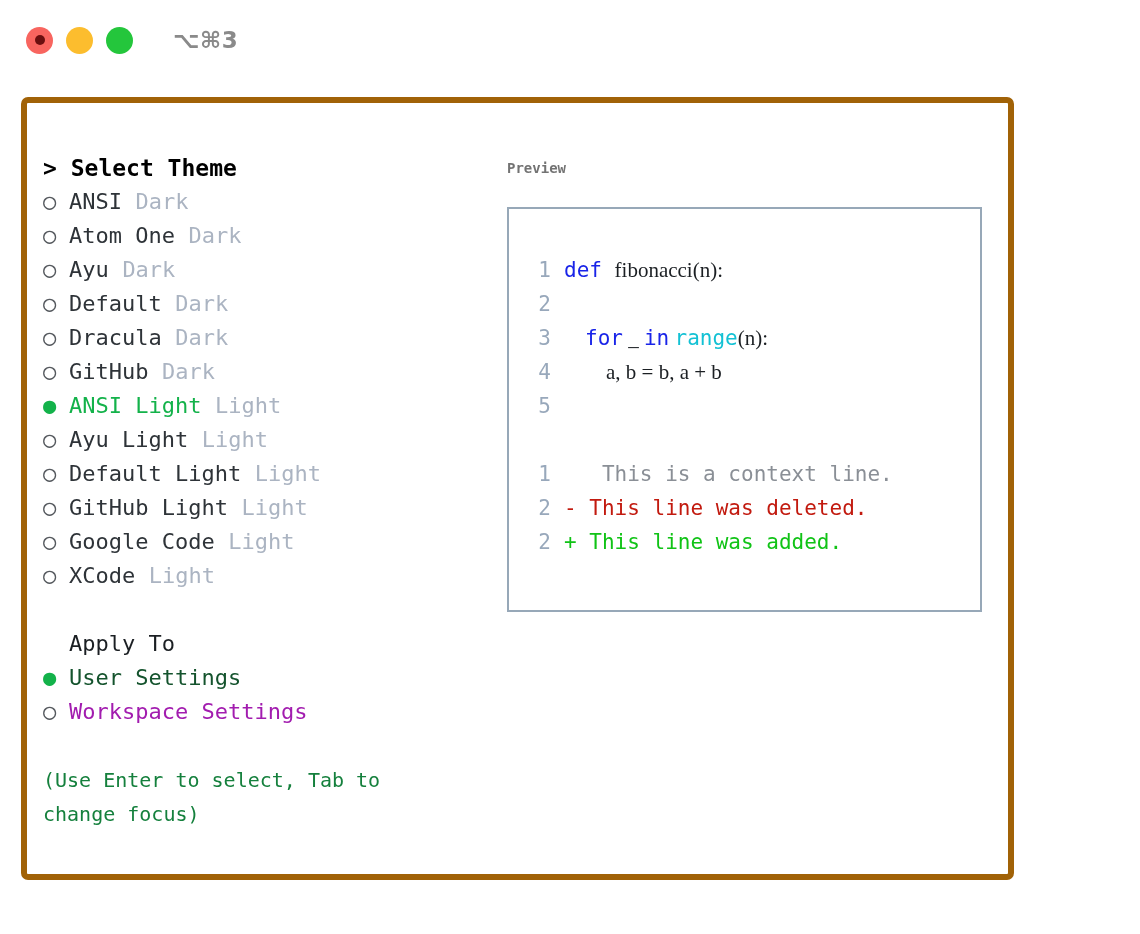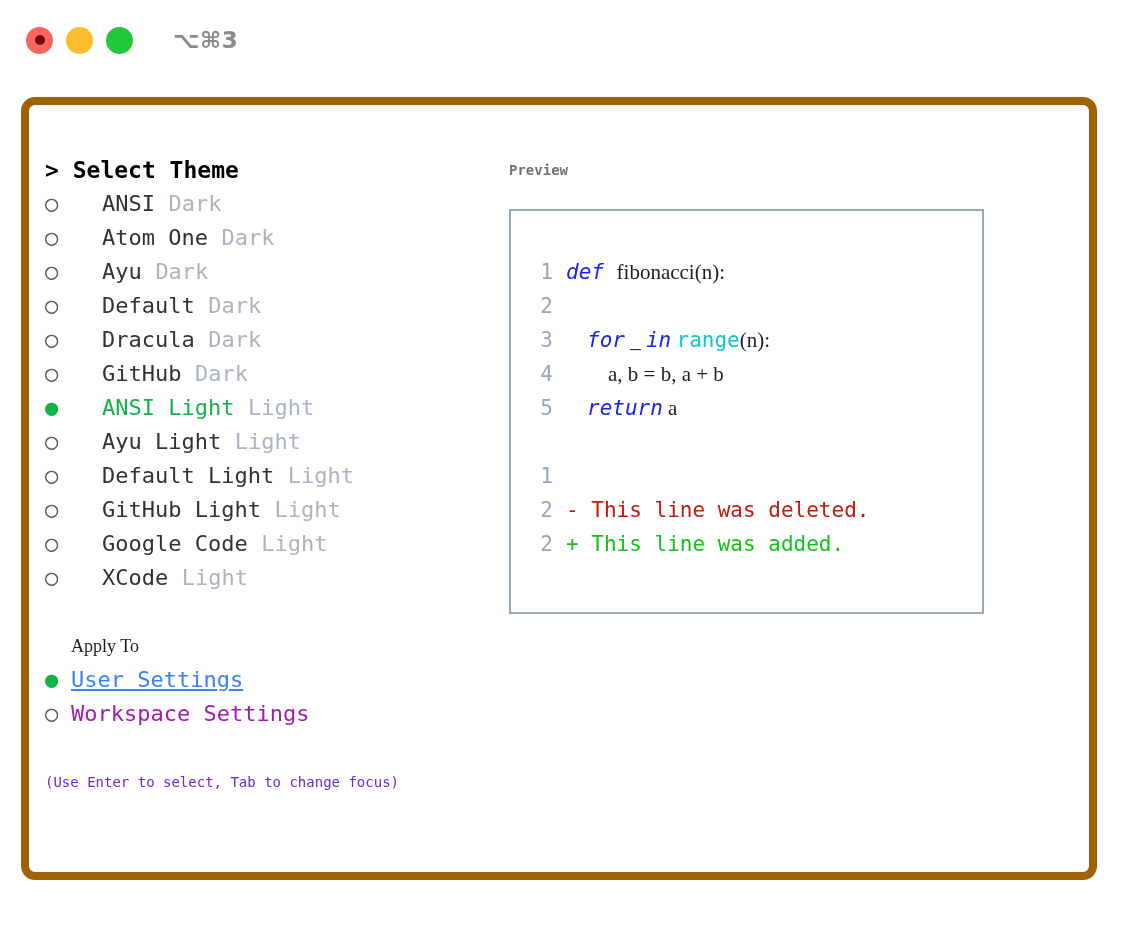--- a/index.html
+++ b/index.html
@@ -65,24 +65,24 @@
     color: #8a8a8a;
     letter-spacing: 0.5px;
     font-family: "DejaVu Sans", "Liberation Sans", sans-serif;
   }
 
   
   .card {
     position: absolute;
     left: 21px;
     top: 97px;
-    width: 1076px;
+    width: 993px;
     height: 783px;
-    border: 8px solid #a16207;
-    border-radius: 14px;
+    border: 6px solid #a16207;
+    border-radius: 7px;
     box-sizing: border-box;
     background: #ffffff;
   }
 
   .columns {
     position: absolute;
     left: 0; top: 0;
     width: 100%;
     height: 100%;
   }
@@ -114,53 +114,52 @@
     white-space: pre;
   }
   .bullet {
     width: 26px;
     flex: 0 0 26px;
     font-size: 22px;
     color: #55595e;
     line-height: 34px;
   }
   .bullet.on { color: #13b24a; }
-  .theme-name { color: #2e3338; margin-left: 31px; }
+  .theme-name { color: #2e3338; }
   .theme-row.selected .theme-name { color: #13b24a; }
   .theme-kind {
     color: #abb4c2;
     margin-left: 0.62em;
   }
 
   
   .apply-block { margin-top: 34px; }
   .apply-title {
-    font-size: 18px;
+    font-size: 22px;
     color: #1b1f23;
     line-height: 34px;
     padding-left: 26px;
     white-space: pre;
-    font-family: Liberation Serif, serif;
   }
   .apply-row {
     display: flex;
     align-items: baseline;
     height: 34px;
     line-height: 34px;
     font-size: 22px;
     white-space: pre;
   }
   .apply-row .opt-label { color: #a21caf; }
-  .apply-row.selected .opt-label { color: #3b82f6; text-decoration: underline; }
+  .apply-row.selected .opt-label { color: #14532d; }
 
   .hint {
     margin-top: 34px;
-    font-size: 14px;
-    line-height: 34px;
-    color: #6d28d9;
+    font-size: 20px;
+    line-height: 34px;
+    color: #15803d;
     width: 410px;
     white-space: pre-wrap;
   }
 
   
   .right-pane {
     position: absolute;
     left: 480px;
     top: 48px;
     width: 500px;
@@ -194,21 +193,21 @@
   .lineno {
     flex: 0 0 28px;
     text-align: right;
     color: #98a8bb;
     margin-right: 13px;
   }
   .code-text { color: #1b1f23; }
 
   .blank-line { height: 34px; }
 
-  .tok-kw   { color: #1924e8; font-style: italic; }
+  .tok-kw   { color: #1924e8; }
   .tok-fn   { color: #12c1d4; text-align: right; }
   .tok-num  { color: #12b722; }
   .tok-plain{ color: #1b1f23; font-family: Liberation Serif, serif; }
 
   .diff-ctx { color: #8a8f96; }
   .diff-del { color: #c21a0f; }
   .diff-add { color: #10c316; }
 </style>
 </head>
 <body>
@@ -261,25 +260,25 @@
 
       <div class="right-pane">
         <div class="preview-label">Preview</div>
 
         <div class="preview-box">
           <div id="code-block">
               <div class="code-line"><span class="lineno">1</span><span class="code-text"><span class="tok-kw">def </span><span class="tok-plain">fibonacci(n):</span></span></div>
               <div class="code-line"><span class="lineno">2</span></div>
               <div class="code-line"><span class="lineno">3</span><span class="code-text"><span class="tok-plain">    </span><span class="tok-kw">for</span><span class="tok-plain"> _ </span><span class="tok-kw">in</span><span class="tok-plain"> </span><span class="tok-fn">range</span><span class="tok-plain">(n):</span></span></div>
               <div class="code-line"><span class="lineno">4</span><span class="code-text"><span class="tok-plain">        a, b = b, a + b</span></span></div>
-              <div class="code-line"><span class="lineno">5</span><span class="code-text"><span class="tok-plain">    </span><span class="tok-kw">return</span><span class="tok-plain"> a</span></span></div>
+              <div class="code-line"><span class="lineno">5</span></div>
             </div>
           <div class="blank-line"></div>
           <div id="diff-block">
-              <div class="code-line"><span class="lineno">1</span></div>
+              <div class="code-line"><span class="lineno">1</span><span class="diff-ctx"><span> </span><span>  This is a context line.</span></span></div>
               <div class="code-line"><span class="lineno">2</span><span class="diff-del"><span>-</span><span> This line was deleted.</span></span></div>
               <div class="code-line"><span class="lineno">2</span><span class="diff-add"><span>+</span><span> This line was added.</span></span></div>
             </div>
         </div>
       </div>
 
     </div>
   </div>
 </div>
 

